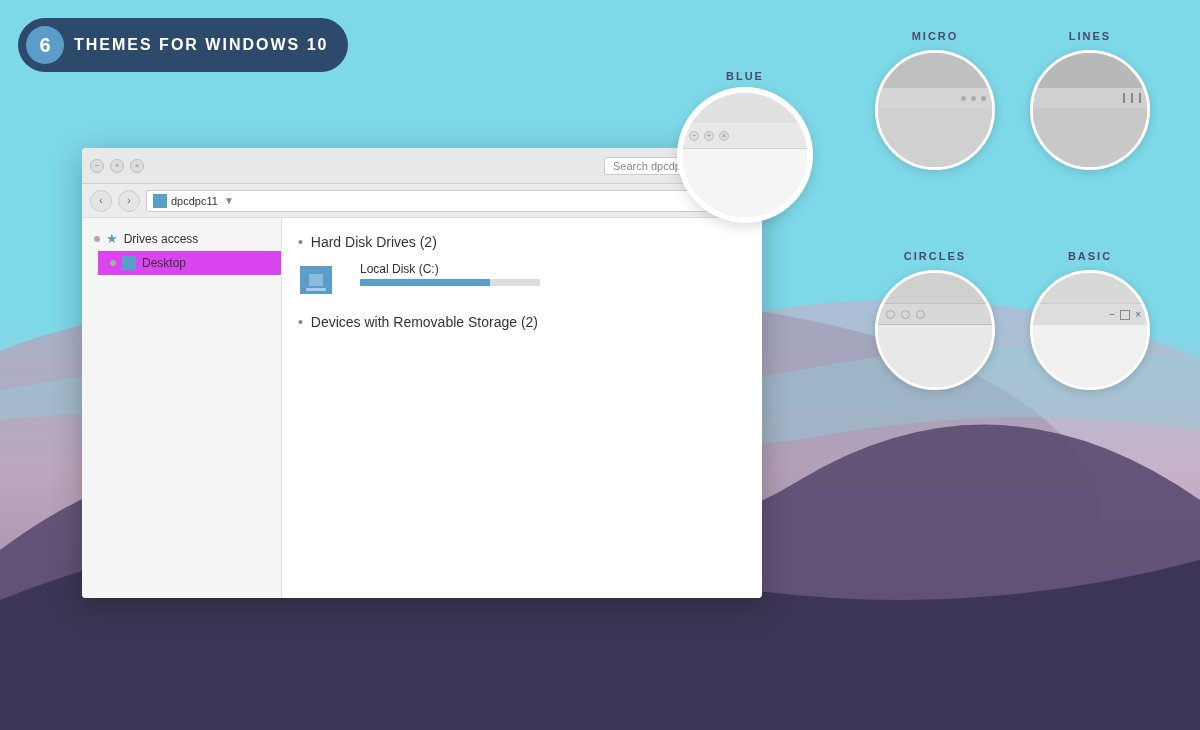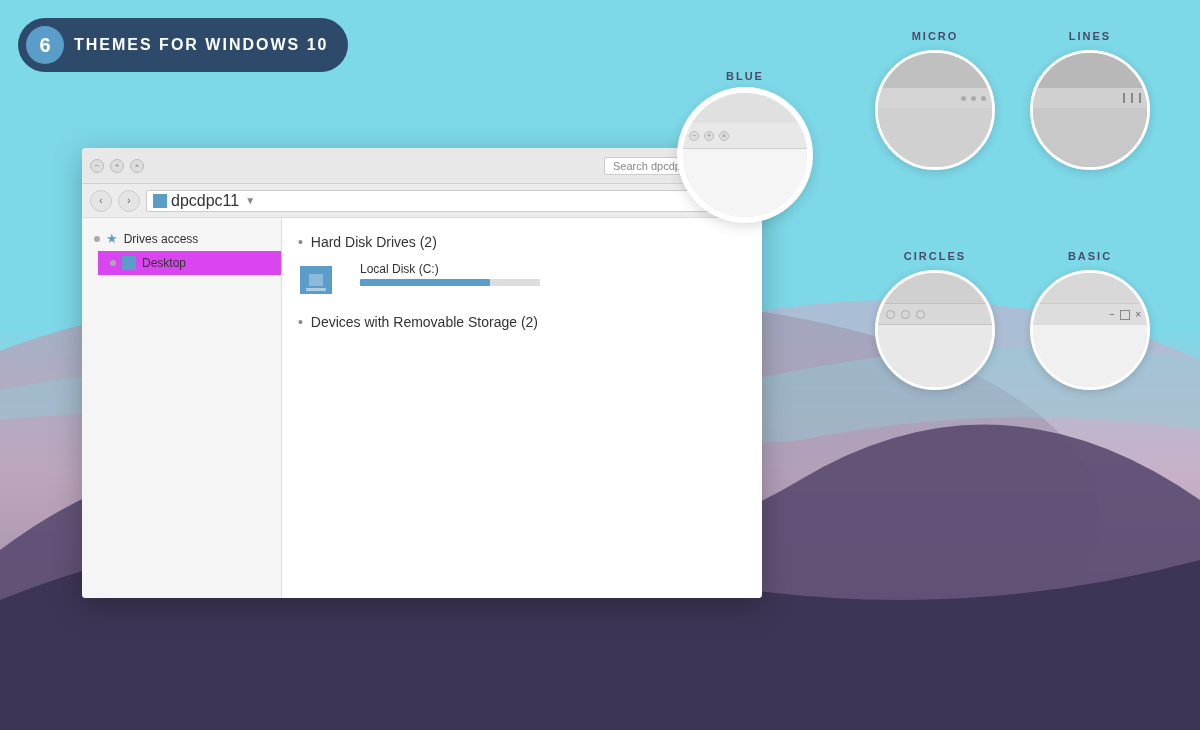--- a/index.html
+++ b/index.html
@@ -448,21 +448,21 @@
     <div class="titlebar-search">
       <span>Search dpcdpc11</span>
     </div>
   </div>
 
   <div class="explorer-toolbar">
     <div class="nav-btn">‹</div>
     <div class="nav-btn">›</div>
     <div class="address-bar">
       <div style="width:14px;height:14px;background:#5b9dc9;flex-shrink:0;"></div>
-      <span style="font-size:16px;color:#333;">dpcdpc11</span>
+      <span style="font-size:11px;color:#333;">dpcdpc11</span>
       <span style="color:#888;font-size:10px;margin-left:2px;">▼</span>
     </div>
     <span class="toolbar-refresh">↺</span>
   </div>
 
   <div class="explorer-body">
 
     <div class="sidebar">
       <div class="sidebar-item">
         <span class="sidebar-bullet"></span>

